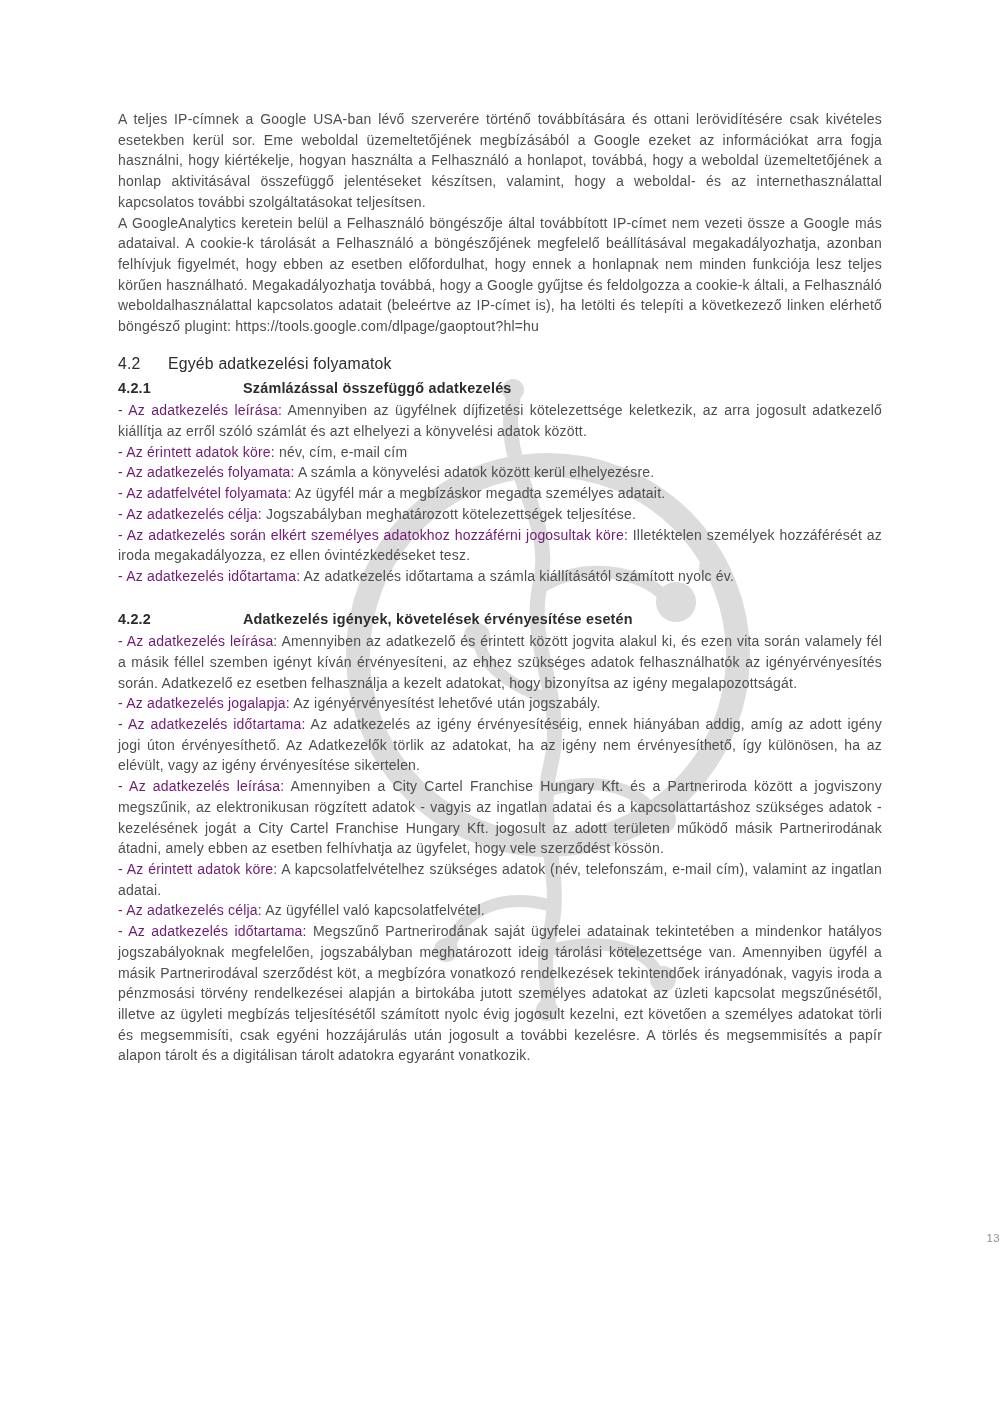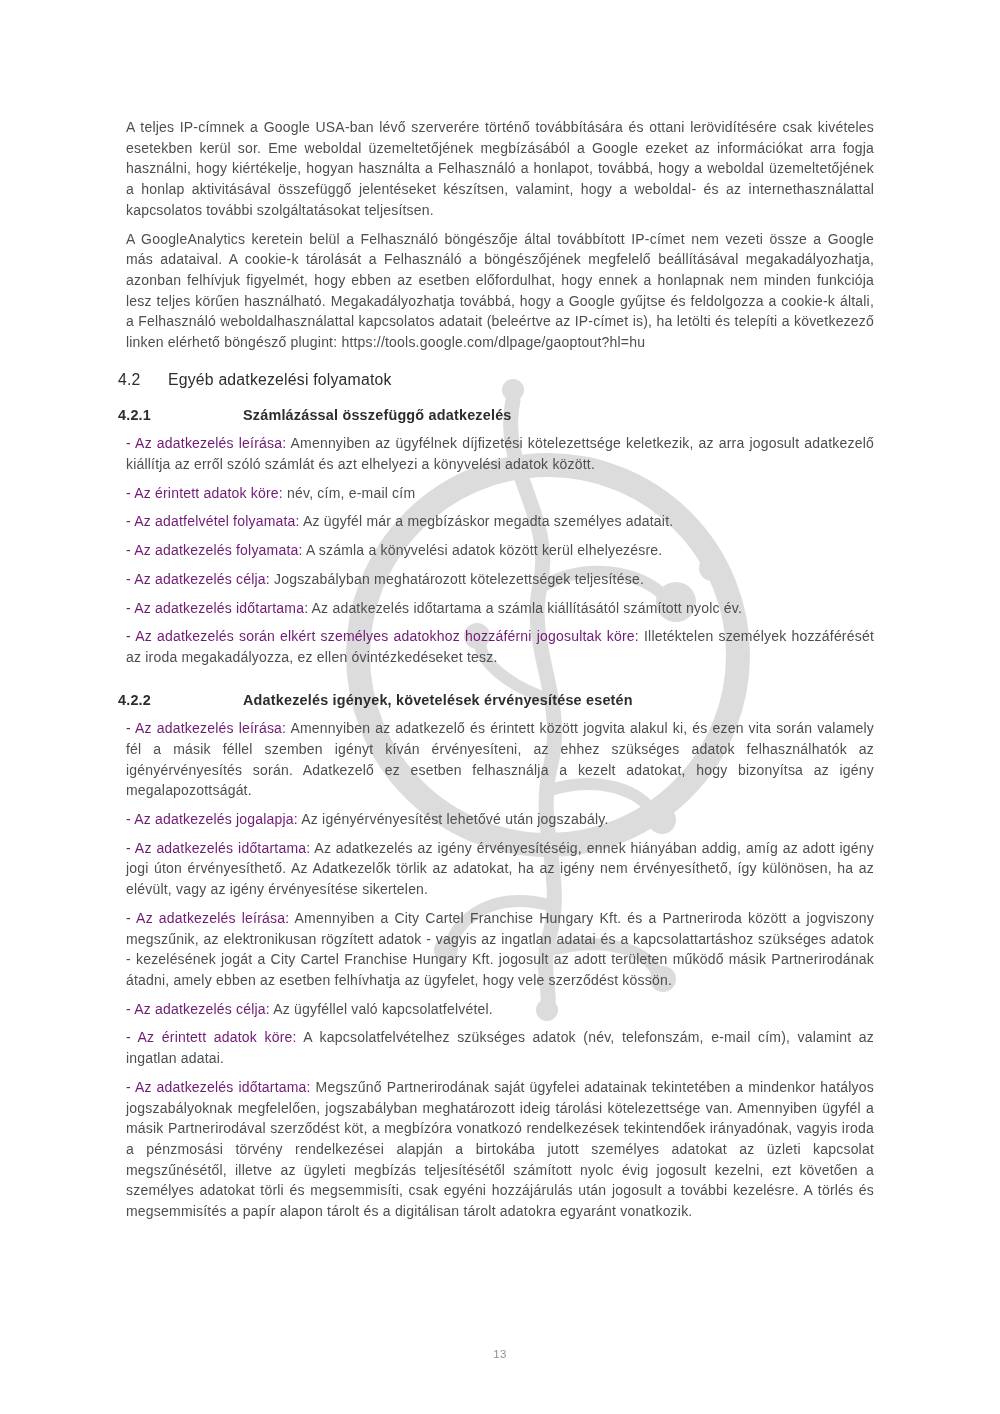--- a/index.html
+++ b/index.html
@@ -6,29 +6,29 @@
   body{
     width:1000px;height:1414px;background:#ffffff;position:relative;overflow:hidden;
     font-family:"Liberation Sans","DejaVu Sans",sans-serif;
   }
   .page{position:absolute;inset:0;background:#ffffff}
   .wm{position:absolute;left:0;top:0;width:1000px;height:1414px;z-index:0}
   .content{
     position:absolute;left:118px;top:109px;width:764px;z-index:1;
     color:#4d4e50;font-size:14px;line-height:20.7px;text-align:justify;letter-spacing:.2px;
   }
-  p{margin:8px}
+  p{margin:0}
   strong{font-weight:400;color:#701a75}
   h2{margin:16px 0 3px;font-size:15.8px;line-height:21px;color:#2d2d2f;font-weight:400;text-align:left}
-  h3{margin:15px 0 2px;font-size:14.4px;line-height:20.6px;color:#2d2d2f;font-weight:700;text-align:justify}
+  h3{margin:4px 0 2px;font-size:14.4px;line-height:20.6px;color:#2d2d2f;font-weight:700;text-align:justify}
   h3.mt{margin-top:22px}
   .hn2{display:inline-block;width:50px}
   .hn3{display:inline-block;width:125px}
   .url{color:#4d4e50;text-decoration:none}
-  .pagenum{position:absolute;left:0;right:0;top:1348px;text-align:center;font-size:11.5px;color:#909193;z-index:1;letter-spacing:.3px}
+  .pagenum{position:absolute;left:0;right:0;top:1232px;text-align:right;font-size:11.5px;color:#909193;z-index:1;letter-spacing:.3px}
 </style>
 </head>
 <body>
 
 <div class="page">
 
   <svg class="wm" viewBox="0 0 1000 1414" aria-hidden="true">
     <g fill="none" stroke="#dcdcdc" stroke-linecap="round">
       <circle cx="548" cy="655" r="190" stroke-width="24"></circle>
       <path d="M513,400 C498,470 556,515 540,585 C526,648 568,700 550,768 C536,828 566,878 549,938 C540,970 552,995 547,1008" stroke-width="15"></path>
@@ -58,35 +58,35 @@
       <span>A GoogleAnalytics keretein belül a Felhasználó böngészője által továbbított IP-címet nem vezeti össze a Google más adataival. A cookie-k tárolását a Felhasználó a böngészőjének megfelelő beállításával megakadályozhatja, azonban felhívjuk figyelmét, hogy ebben az esetben előfordulhat, hogy ennek a honlapnak nem minden funkciója lesz teljes körűen használható. Megakadályozhatja továbbá, hogy a Google gyűjtse és feldolgozza a cookie-k általi, a Felhasználó weboldalhasználattal kapcsolatos adatait (beleértve az IP-címet is), ha letölti és telepíti a következező linken elérhető böngésző plugint:</span>
       <span class="url">https://tools.google.com/dlpage/gaoptout?hl=hu</span>
     </p>
 
     <h2><span class="hn2">4.2</span><span>Egyéb adatkezelési folyamatok</span></h2>
 
     <h3><span class="hn3">4.2.1</span><span>Számlázással összefüggő adatkezelés</span></h3>
 
     <p class="item"><strong>- Az adatkezelés leírása:</strong> <span>Amennyiben az ügyfélnek díjfizetési kötelezettsége keletkezik, az arra jogosult adatkezelő kiállítja az erről szóló számlát és azt elhelyezi a könyvelési adatok között.</span></p>
     <p class="item"><strong>- Az érintett adatok köre:</strong> <span>név, cím, e-mail cím</span></p>
+    <p class="item"><strong>- Az adatkezelés folyamata:</strong> <span>A számla a könyvelési adatok között kerül elhelyezésre.</span></p>
     <p class="item"><strong>- Az adatfelvétel folyamata:</strong> <span>Az ügyfél már a megbízáskor megadta személyes adatait.</span></p>
-    <p class="item"><strong>- Az adatkezelés folyamata:</strong> <span>A számla a könyvelési adatok között kerül elhelyezésre.</span></p>
     <p class="item"><strong>- Az adatkezelés célja:</strong> <span>Jogszabályban meghatározott kötelezettségek teljesítése.</span></p>
+    <p class="item"><strong>- Az adatkezelés során elkért személyes adatokhoz hozzáférni jogosultak köre:</strong> <span>Illetéktelen személyek hozzáférését az iroda megakadályozza, ez ellen óvintézkedéseket tesz.</span></p>
     <p class="item"><strong>- Az adatkezelés időtartama:</strong> <span>Az adatkezelés időtartama a számla kiállításától számított nyolc év.</span></p>
-    <p class="item"><strong>- Az adatkezelés során elkért személyes adatokhoz hozzáférni jogosultak köre:</strong> <span>Illetéktelen személyek hozzáférését az iroda megakadályozza, ez ellen óvintézkedéseket tesz.</span></p>
 
     <h3 class="mt"><span class="hn3">4.2.2</span><span>Adatkezelés igények, követelések érvényesítése esetén</span></h3>
 
     <p class="item"><strong>- Az adatkezelés leírása:</strong> <span>Amennyiben az adatkezelő és érintett között jogvita alakul ki, és ezen vita során valamely fél a másik féllel szemben igényt kíván érvényesíteni, az ehhez szükséges adatok felhasználhatók az igényérvényesítés során. Adatkezelő ez esetben felhasználja a kezelt adatokat, hogy bizonyítsa az igény megalapozottságát.</span></p>
     <p class="item"><strong>- Az adatkezelés jogalapja:</strong> <span>Az igényérvényesítést lehetővé után jogszabály.</span></p>
     <p class="item"><strong>- Az adatkezelés időtartama:</strong> <span>Az adatkezelés az igény érvényesítéséig, ennek hiányában addig, amíg az adott igény jogi úton érvényesíthető. Az Adatkezelők törlik az adatokat, ha az igény nem érvényesíthető, így különösen, ha az elévült, vagy az igény érvényesítése sikertelen.</span></p>
 
 
     <p class="item"><strong>- Az adatkezelés leírása:</strong> <span>Amennyiben a City Cartel Franchise Hungary Kft. és a Partneriroda között a jogviszony megszűnik, az elektronikusan rögzített adatok - vagyis az ingatlan adatai és a kapcsolattartáshoz szükséges adatok - kezelésének jogát a City Cartel Franchise Hungary Kft. jogosult az adott területen működő másik Partnerirodának átadni, amely ebben az esetben felhívhatja az ügyfelet, hogy vele szerződést kössön.</span></p>
+    <p class="item"><strong>- Az érintett adatok köre:</strong> <span>A kapcsolatfelvételhez szükséges adatok (név, telefonszám, e-mail cím), valamint az ingatlan adatai.</span></p>
     <p class="item"><strong>- Az adatkezelés célja:</strong> <span>Az ügyféllel való kapcsolatfelvétel.</span></p>
-    <p class="item"><strong>- Az érintett adatok köre:</strong> <span>A kapcsolatfelvételhez szükséges adatok (név, telefonszám, e-mail cím), valamint az ingatlan adatai.</span></p>
     <p class="item"><strong>- Az adatkezelés időtartama:</strong> <span>Megszűnő Partnerirodának saját ügyfelei adatainak tekintetében a mindenkor hatályos jogszabályoknak megfelelően, jogszabályban meghatározott ideig tárolási kötelezettsége van. Amennyiben ügyfél a másik Partnerirodával szerződést köt, a megbízóra vonatkozó rendelkezések tekintendőek irányadónak, vagyis iroda a pénzmosási törvény rendelkezései alapján a birtokába jutott személyes adatokat az üzleti kapcsolat megszűnésétől, illetve az ügyleti megbízás teljesítésétől számított nyolc évig jogosult kezelni, ezt követően a személyes adatokat törli és megsemmisíti, csak egyéni hozzájárulás után jogosult a további kezelésre. A törlés és megsemmisítés a papír alapon tárolt és a digitálisan tárolt adatokra egyaránt vonatkozik.</span></p>
 
   </div>
 
   <div class="pagenum">13</div>
 
 </div>
 
 </body></html>

